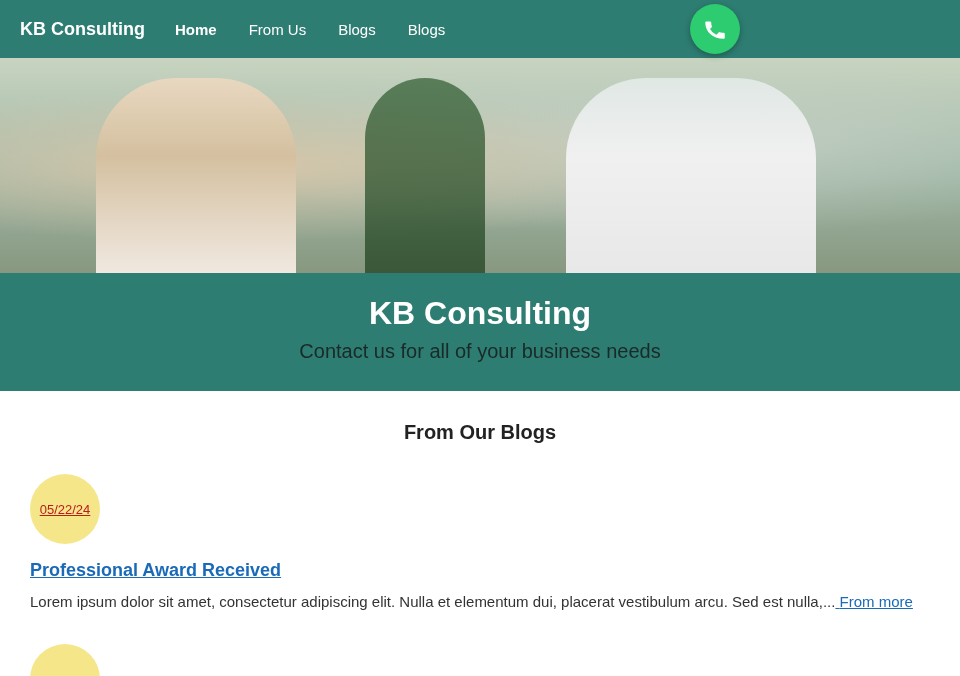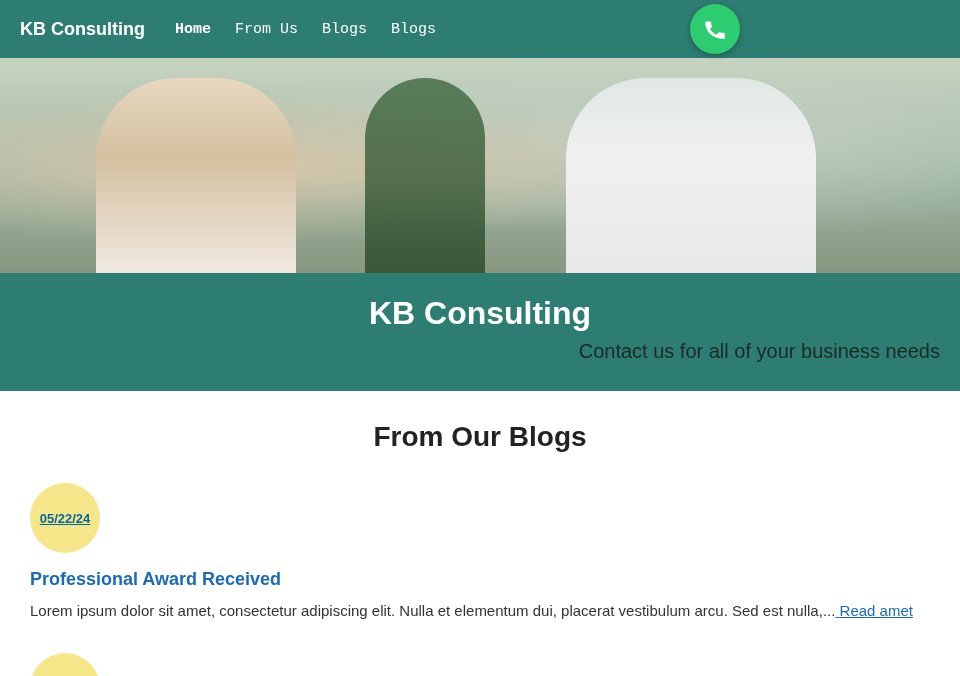--- a/index.html
+++ b/index.html
@@ -15,23 +15,22 @@
       position: relative;
     }
     .nav-brand {
       color: #fff;
       font-weight: bold;
       font-size: 18px;
       margin-right: 30px;
     }
     .nav-links {
       display: flex;
-      gap: 24px;
-      align-items: center;
-      font-family: Liberation Mono, monospace;
+      gap: 32px;
+      align-items: center;
     }
     .nav-link {
       color: #fff;
       text-decoration: none;
       font-size: 15px;
       cursor: pointer;
     }
     .nav-link.active {
       font-weight: bold;
     }
@@ -119,59 +118,59 @@
     .hero-title {
       color: #fff;
       font-size: 32px;
       font-weight: bold;
       margin-bottom: 8px;
     }
     .hero-subtitle {
       color: #1a2a28;
       font-size: 20px;
       font-weight: 500;
-      text-align: right;
     }
 
     
     .blog-section {
       padding: 30px 30px 20px;
     }
     .blog-section-title {
       text-align: center;
-      font-size: 28px;
+      font-size: 20px;
       font-weight: bold;
       color: #222;
       margin-bottom: 30px;
     }
 
     
     .blog-item {
       margin-bottom: 30px;
     }
     .blog-date-bubble {
       width: 70px;
       height: 70px;
       background: #f5e68a;
       border-radius: 50%;
       display: flex;
       align-items: center;
       justify-content: center;
       margin-bottom: 16px;
     }
     .blog-date-link {
-      color: #0369a1;
+      color: #b91c1c;
       font-size: 13px;
       text-decoration: underline;
       cursor: pointer;
-      font-weight: 700;
+      font-weight: 400;
     }
     .blog-post-title {
       font-size: 18px;
       color: #1a6ab8;
+      text-decoration: underline;
       cursor: pointer;
       font-weight: bold;
       margin-bottom: 10px;
       display: inline-block;
     }
     .blog-post-excerpt {
       color: #333;
       font-size: 15px;
       line-height: 1.5;
     }
@@ -220,21 +219,21 @@
 
 <div class="blog-section">
   <h2 class="blog-section-title">From Our Blogs</h2>
 
   <div class="blog-item">
     <div class="blog-date-bubble">
       <a class="blog-date-link">05/22/24</a>
     </div>
     <a class="blog-post-title">Professional Award Received</a>
     <p class="blog-post-excerpt">
-      <span>Lorem ipsum dolor sit amet, consectetur adipiscing elit. Nulla et elementum dui, placerat vestibulum arcu. Sed est nulla,...</span><a class="blog-read-more"> <span>Read amet</span></a>
+      <span>Lorem ipsum dolor sit amet, consectetur adipiscing elit. Nulla et elementum dui, placerat vestibulum arcu. Sed est nulla,...</span><a class="blog-read-more"> <span>From more</span></a>
     </p>
   </div>
 
   <div class="blog-item blog-item-2">
     <div class="blog-date-bubble">
     </div>
   </div>
 </div>
 
 </body></html>

